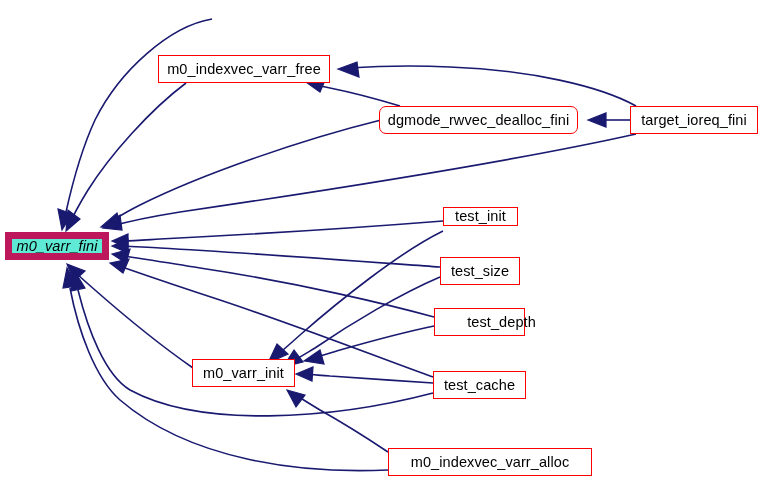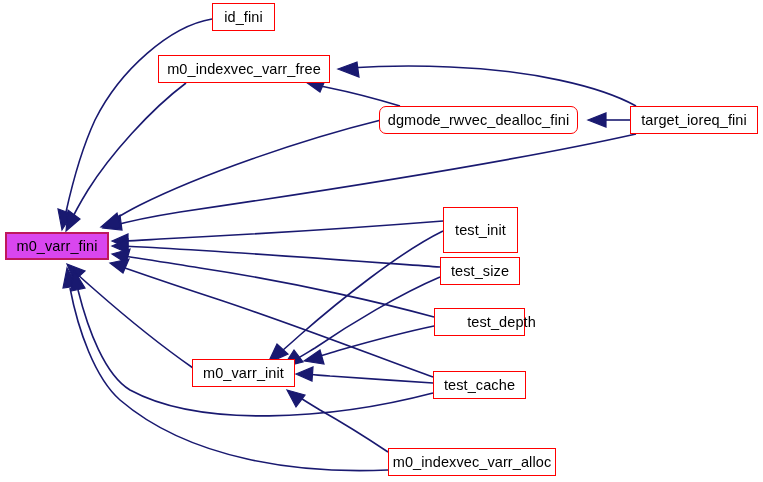--- a/index.html
+++ b/index.html
@@ -31,22 +31,23 @@
     justify-content: center;
     border: 1px solid #ff0000;
     background: #ffffff;
     color: #000000;
     font-size: 14.5px;
     line-height: 1;
     white-space: nowrap;
     letter-spacing: 0.1px;
   }
   .gnode.current {
-    border: 2px solid #be185d;
-    background: #d946ef;
+    border: 7px solid #be185d;
+    background: #5eead4;
+    font-style: italic;
   }
   .gnode-label {
     pointer-events: none;
   }
 </style>
 </head>
 <body>
 
 <div id="graph-root">
 
@@ -146,53 +147,50 @@
       <path d="M 433,393 C 330,420 200,428 130,390 C 105,375 88,330 78,290" fill="none" stroke="#191970" stroke-width="1.6"></path>
       <polygon points="74,270 85,288 71,291" fill="#191970" stroke="#191970" stroke-width="1.2"></polygon>
     </g>
 
   </svg>
 
   <div class="gnode current" style="left:5px; top:232px; width:104px; height:28px;">
     <span class="gnode-label">m0_varr_fini</span>
   </div>
 
-  <div class="gnode" style="left:212px; top:3px; width:63px; height:28px;">
-    <span class="gnode-label">id_fini</span>
-  </div>
 
   <div class="gnode" style="left:158px; top:55px; width:172px; height:28px;">
     <span class="gnode-label">m0_indexvec_varr_free</span>
   </div>
 
   <div class="gnode" style="left:379px; top:106px; width:199px; height:28px;border-radius:7px;">
     <span class="gnode-label">dgmode_rwvec_dealloc_fini</span>
   </div>
 
   <div class="gnode" style="left:630px; top:106px; width:128px; height:28px;">
     <span class="gnode-label">target_ioreq_fini</span>
   </div>
 
-  <div class="gnode" style="left:443px; top:207px; width:75px; height:46px;">
+  <div class="gnode" style="left:443px; top:207px; width:75px; height:19px;">
     <span class="gnode-label">test_init</span>
   </div>
 
   <div class="gnode" style="left:440px; top:257px; width:80px; height:28px;justify-content:center;">
     <span class="gnode-label">test_size</span>
   </div>
 
   <div class="gnode" style="left:434px; top:308px; width:91px; height:28px;padding-left:44px;">
     <span class="gnode-label">test_depth</span>
   </div>
 
   <div class="gnode" style="left:192px; top:359px; width:103px; height:28px;">
     <span class="gnode-label">m0_varr_init</span>
   </div>
 
   <div class="gnode" style="left:433px; top:371px; width:93px; height:28px;">
     <span class="gnode-label">test_cache</span>
   </div>
 
-  <div class="gnode" style="left:388px; top:448px; width:168px; height:28px;">
+  <div class="gnode" style="left:388px; top:448px; width:204px; height:28px;">
     <span class="gnode-label">m0_indexvec_varr_alloc</span>
   </div>
 
 </div>
 
 </body></html>

